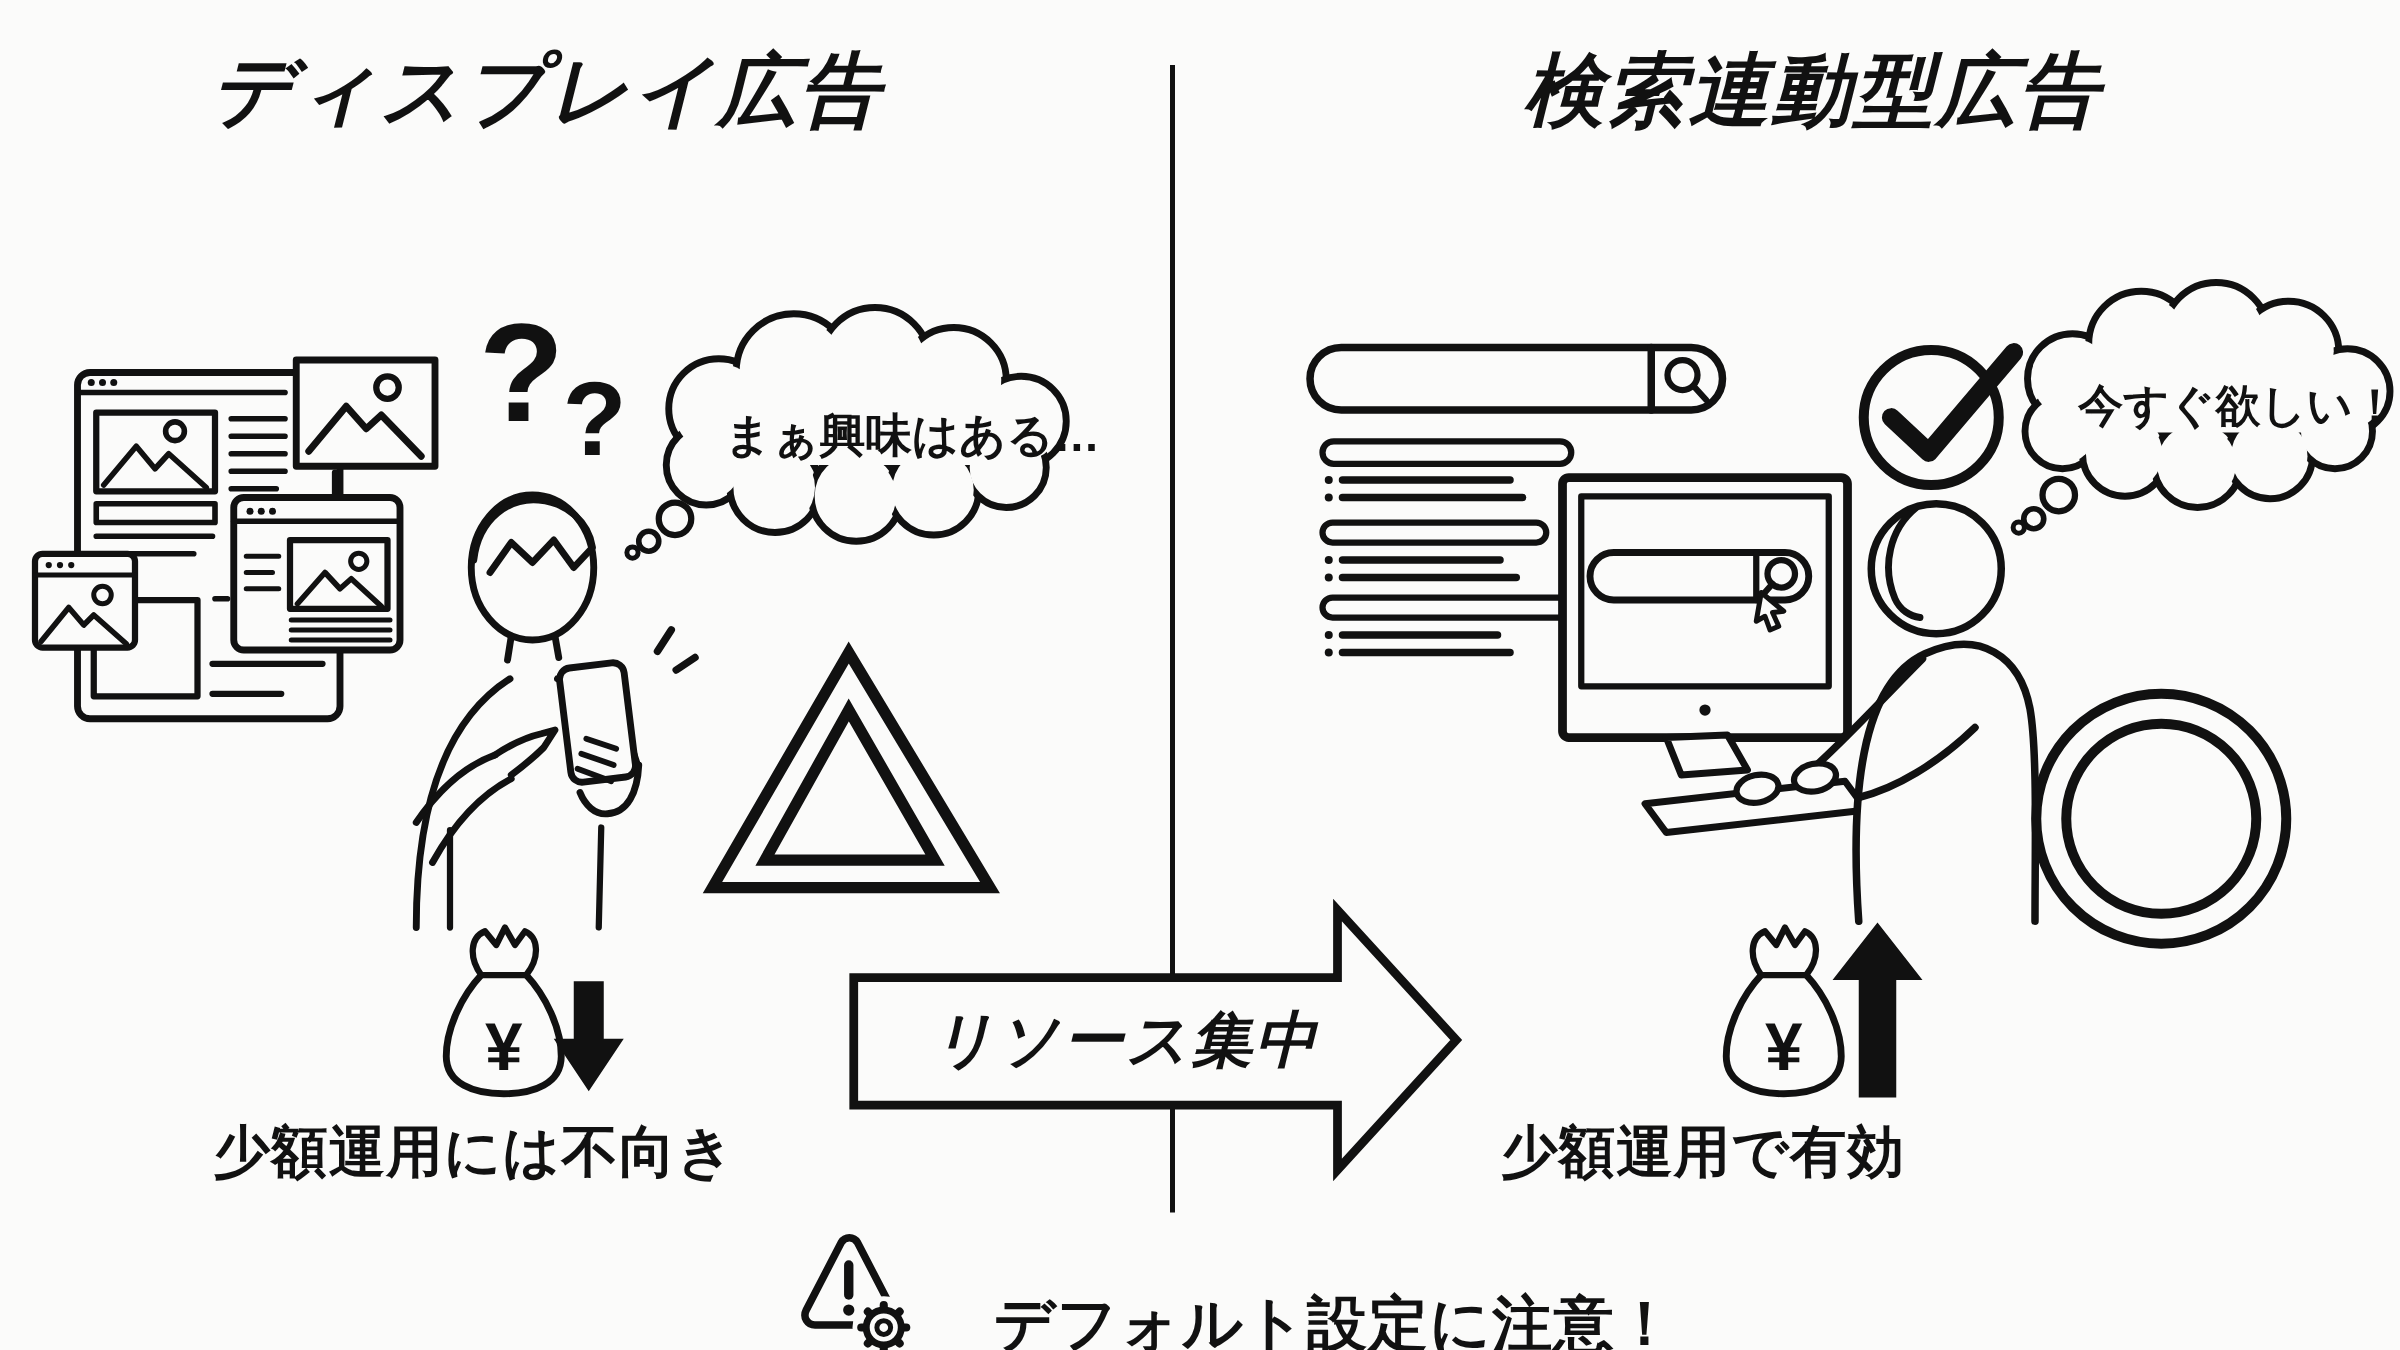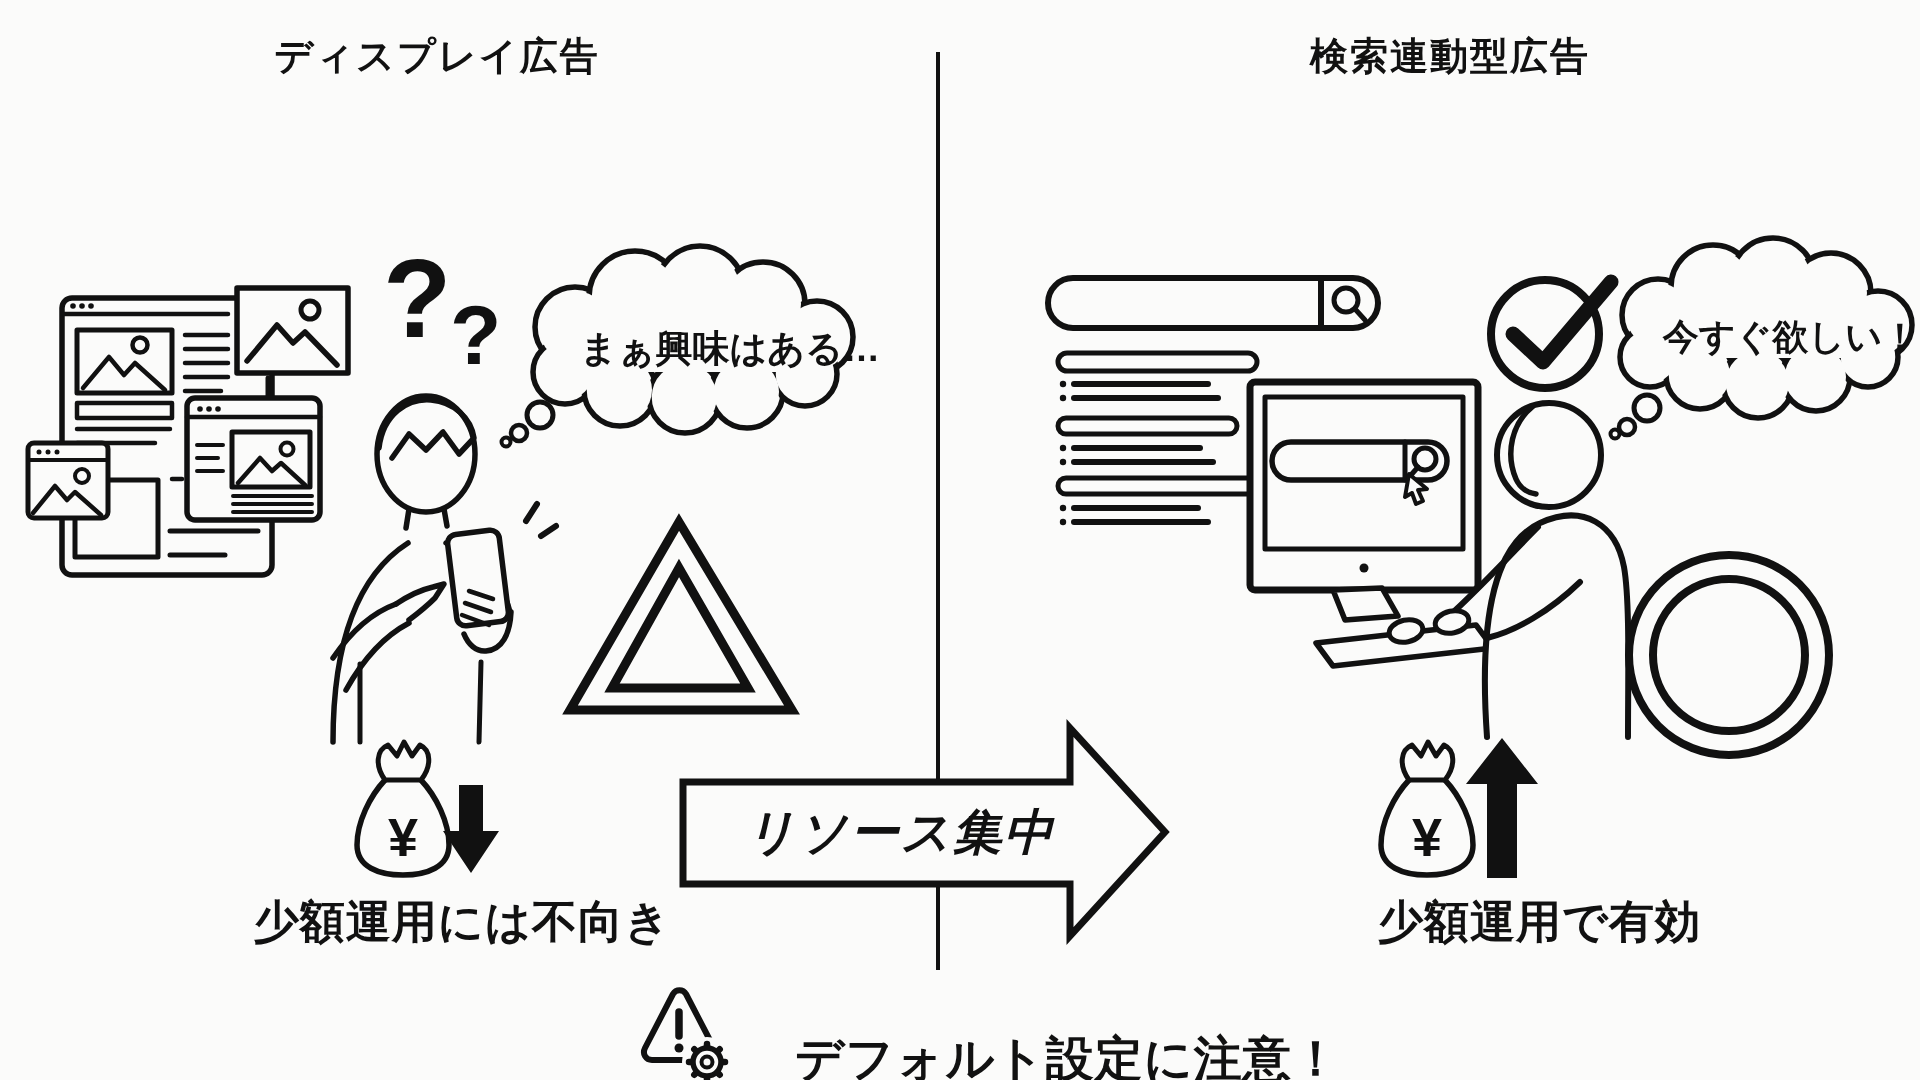--- a/index.html
+++ b/index.html
@@ -4,22 +4,22 @@
 <style>
   html,body{margin:0;padding:0;background:#e8e8e8;}
   .stage{
     position:relative;width:1920px;height:1080px;margin:0 auto;
     background:#fbfbfa;overflow:hidden;
     font-family:"Liberation Sans","DejaVu Sans",sans-serif;
     color:#111;
   }
   .abs{position:absolute;}
   .jp{font-weight:800;color:#111;}
-  .panel-title{width:600px;text-align:center;font-size:38px;line-height:1.2;letter-spacing:2px;}
-  .caption{width:500px;text-align:right;font-size:45px;letter-spacing:1px;}
+  .panel-title{width:600px;text-align:center;font-size:64px;line-height:1.2;letter-spacing:2px;font-style:italic;}
+  .caption{width:500px;text-align:left;font-size:45px;letter-spacing:1px;}
   .bubble-text{position:absolute;width:100%;text-align:right;font-weight:800;}
   .qmark{font-weight:800;line-height:1;}
   svg{display:block;overflow:visible;}
   .divider{background:#111;}
   .arrow-label{width:420px;text-align:center;font-size:49px;letter-spacing:2px;}
   .footer-text{font-size:48px;letter-spacing:1px;margin-top:26px;}
 </style>
 </head>
 <body>
 
@@ -223,21 +223,21 @@
       <circle cx="309" cy="80" r="52" stroke-width="6" fill="#fbfbfa"></circle>
       <path d="M 293,31 C 272,48 265,78 276,104 C 280,113 288,118 296,119" stroke-width="5.5"></path>
     </g>
   </svg>
 
   <svg class="abs" style="left:1483px;top:262px;" width="145" height="140" viewBox="0 0 145 140">
     <circle cx="62" cy="72" r="54" stroke="#111" stroke-width="8" fill="none"></circle>
     <path d="M 30,72 L 60,100 L 128,20" stroke="#111" stroke-width="15" fill="none" stroke-linecap="round" stroke-linejoin="round"></path>
   </svg>
 
-  <div class="abs" style="left:1588px;top:225px;width:330px;height:220px;">
+  <div class="abs" style="left:1588px;top:213px;width:330px;height:220px;">
     <svg width="330" height="220" viewBox="0 0 330 220">
       <g stroke="#111" stroke-width="5.5" fill="#fbfbfa">
         <circle cx="70" cy="90" r="36"></circle>
           <circle cx="125" cy="62" r="42"></circle>
           <circle cx="185" cy="55" r="42"></circle>
         <circle cx="243" cy="68" r="40"></circle>
           <circle cx="290" cy="100" r="34"></circle>
         <circle cx="62" cy="132" r="30"></circle>
           <circle cx="112" cy="150" r="34"></circle>
           <circle cx="170" cy="158" r="35"></circle>

